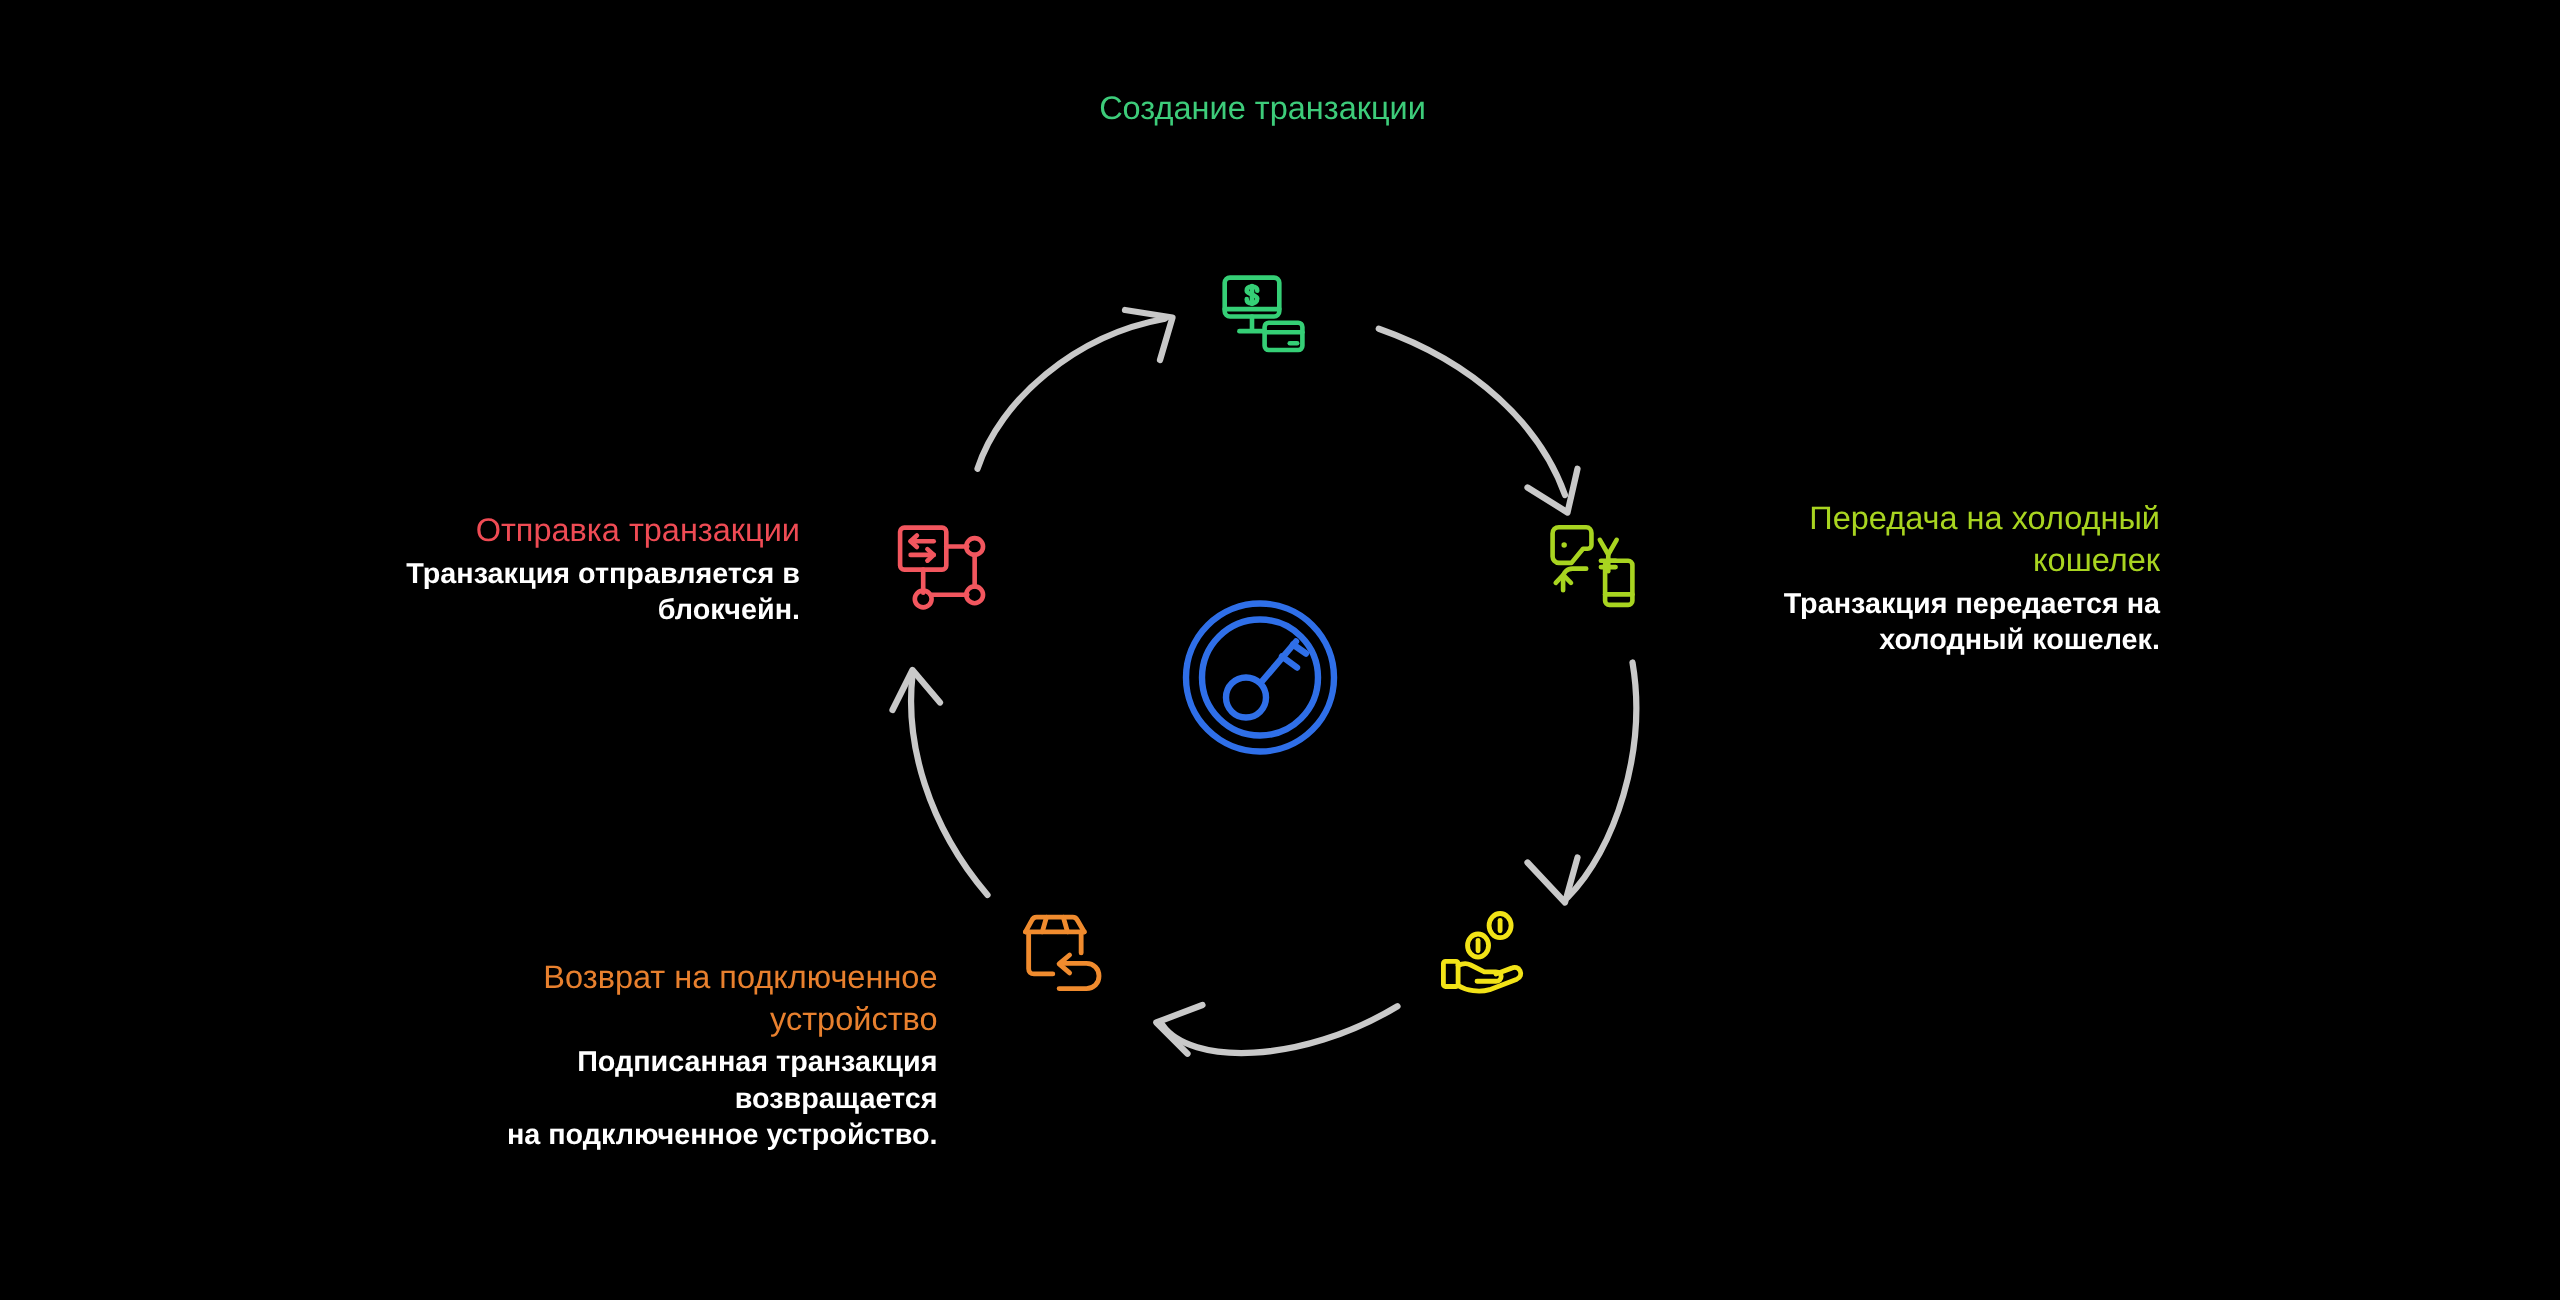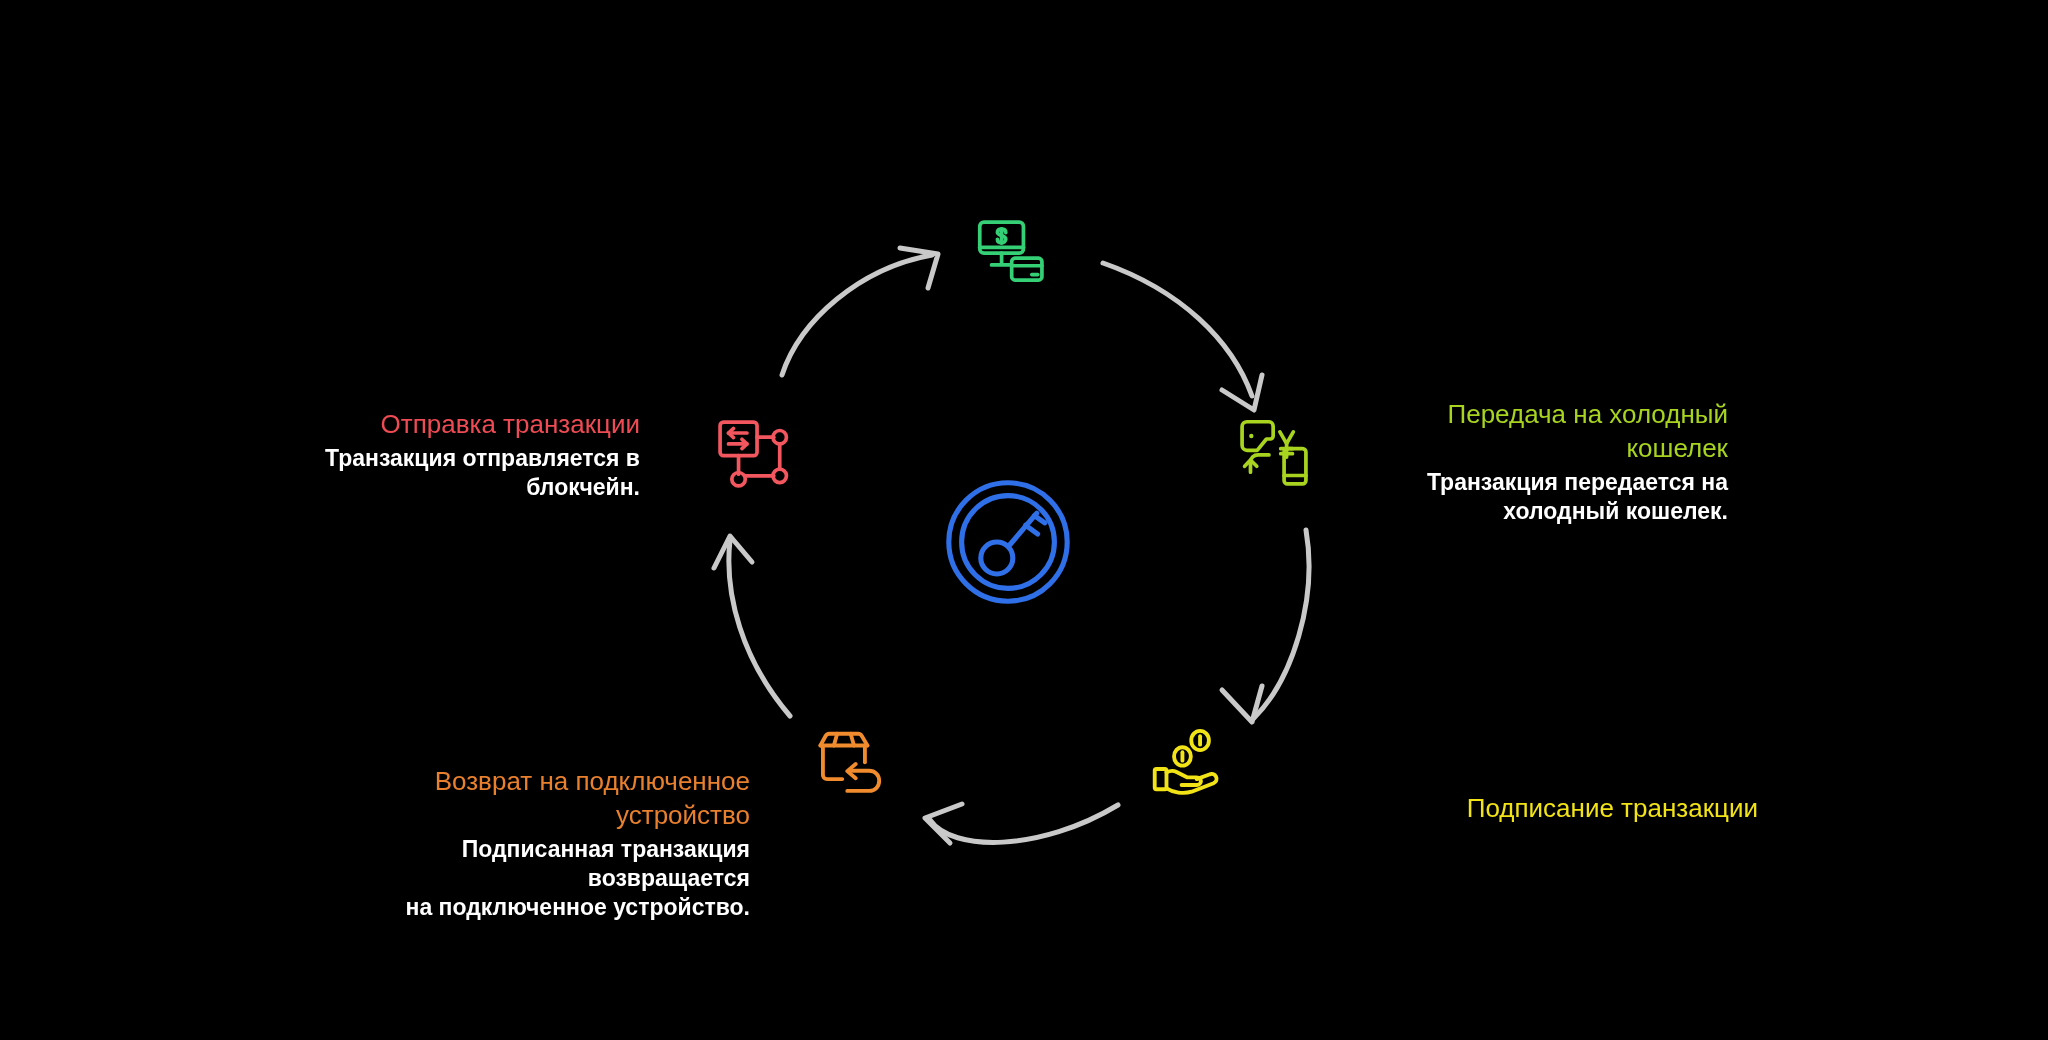--- a/index.html
+++ b/index.html
@@ -235,31 +235,31 @@
         <path d="M 42 76 L 76 76"></path>
 
         <circle cx="83" cy="30" r="8"></circle>
         <circle cx="34" cy="80" r="8"></circle>
         <circle cx="83" cy="76" r="8"></circle>
       </g>
     </svg>
   </div>
 
   <div class="block ta-center" id="block-create">
+    <div class="title" style="color:#3dcc7a">Создание транзакции</div>
   </div>
 
   <div class="block ta-left" id="block-cold">
     <div class="title" style="color:#a8d420">Передача на холодный
 кошелек</div>
     <div class="desc">Транзакция передается на
 холодный кошелек.</div>
   </div>
 
   <div class="block ta-left" id="block-sign">
-    <div class="title" style="color:#f2e317">Подписание транзакции</div>
   </div>
 
   <div class="block ta-right" id="block-send">
     <div class="title" style="color:#ef4b54">Отправка транзакции</div>
     <div class="desc">Транзакция отправляется в
 блокчейн.</div>
   </div>
 
   <div class="block ta-right" id="block-return">
     <div class="title" style="color:#e8802e">Возврат на подключенное

